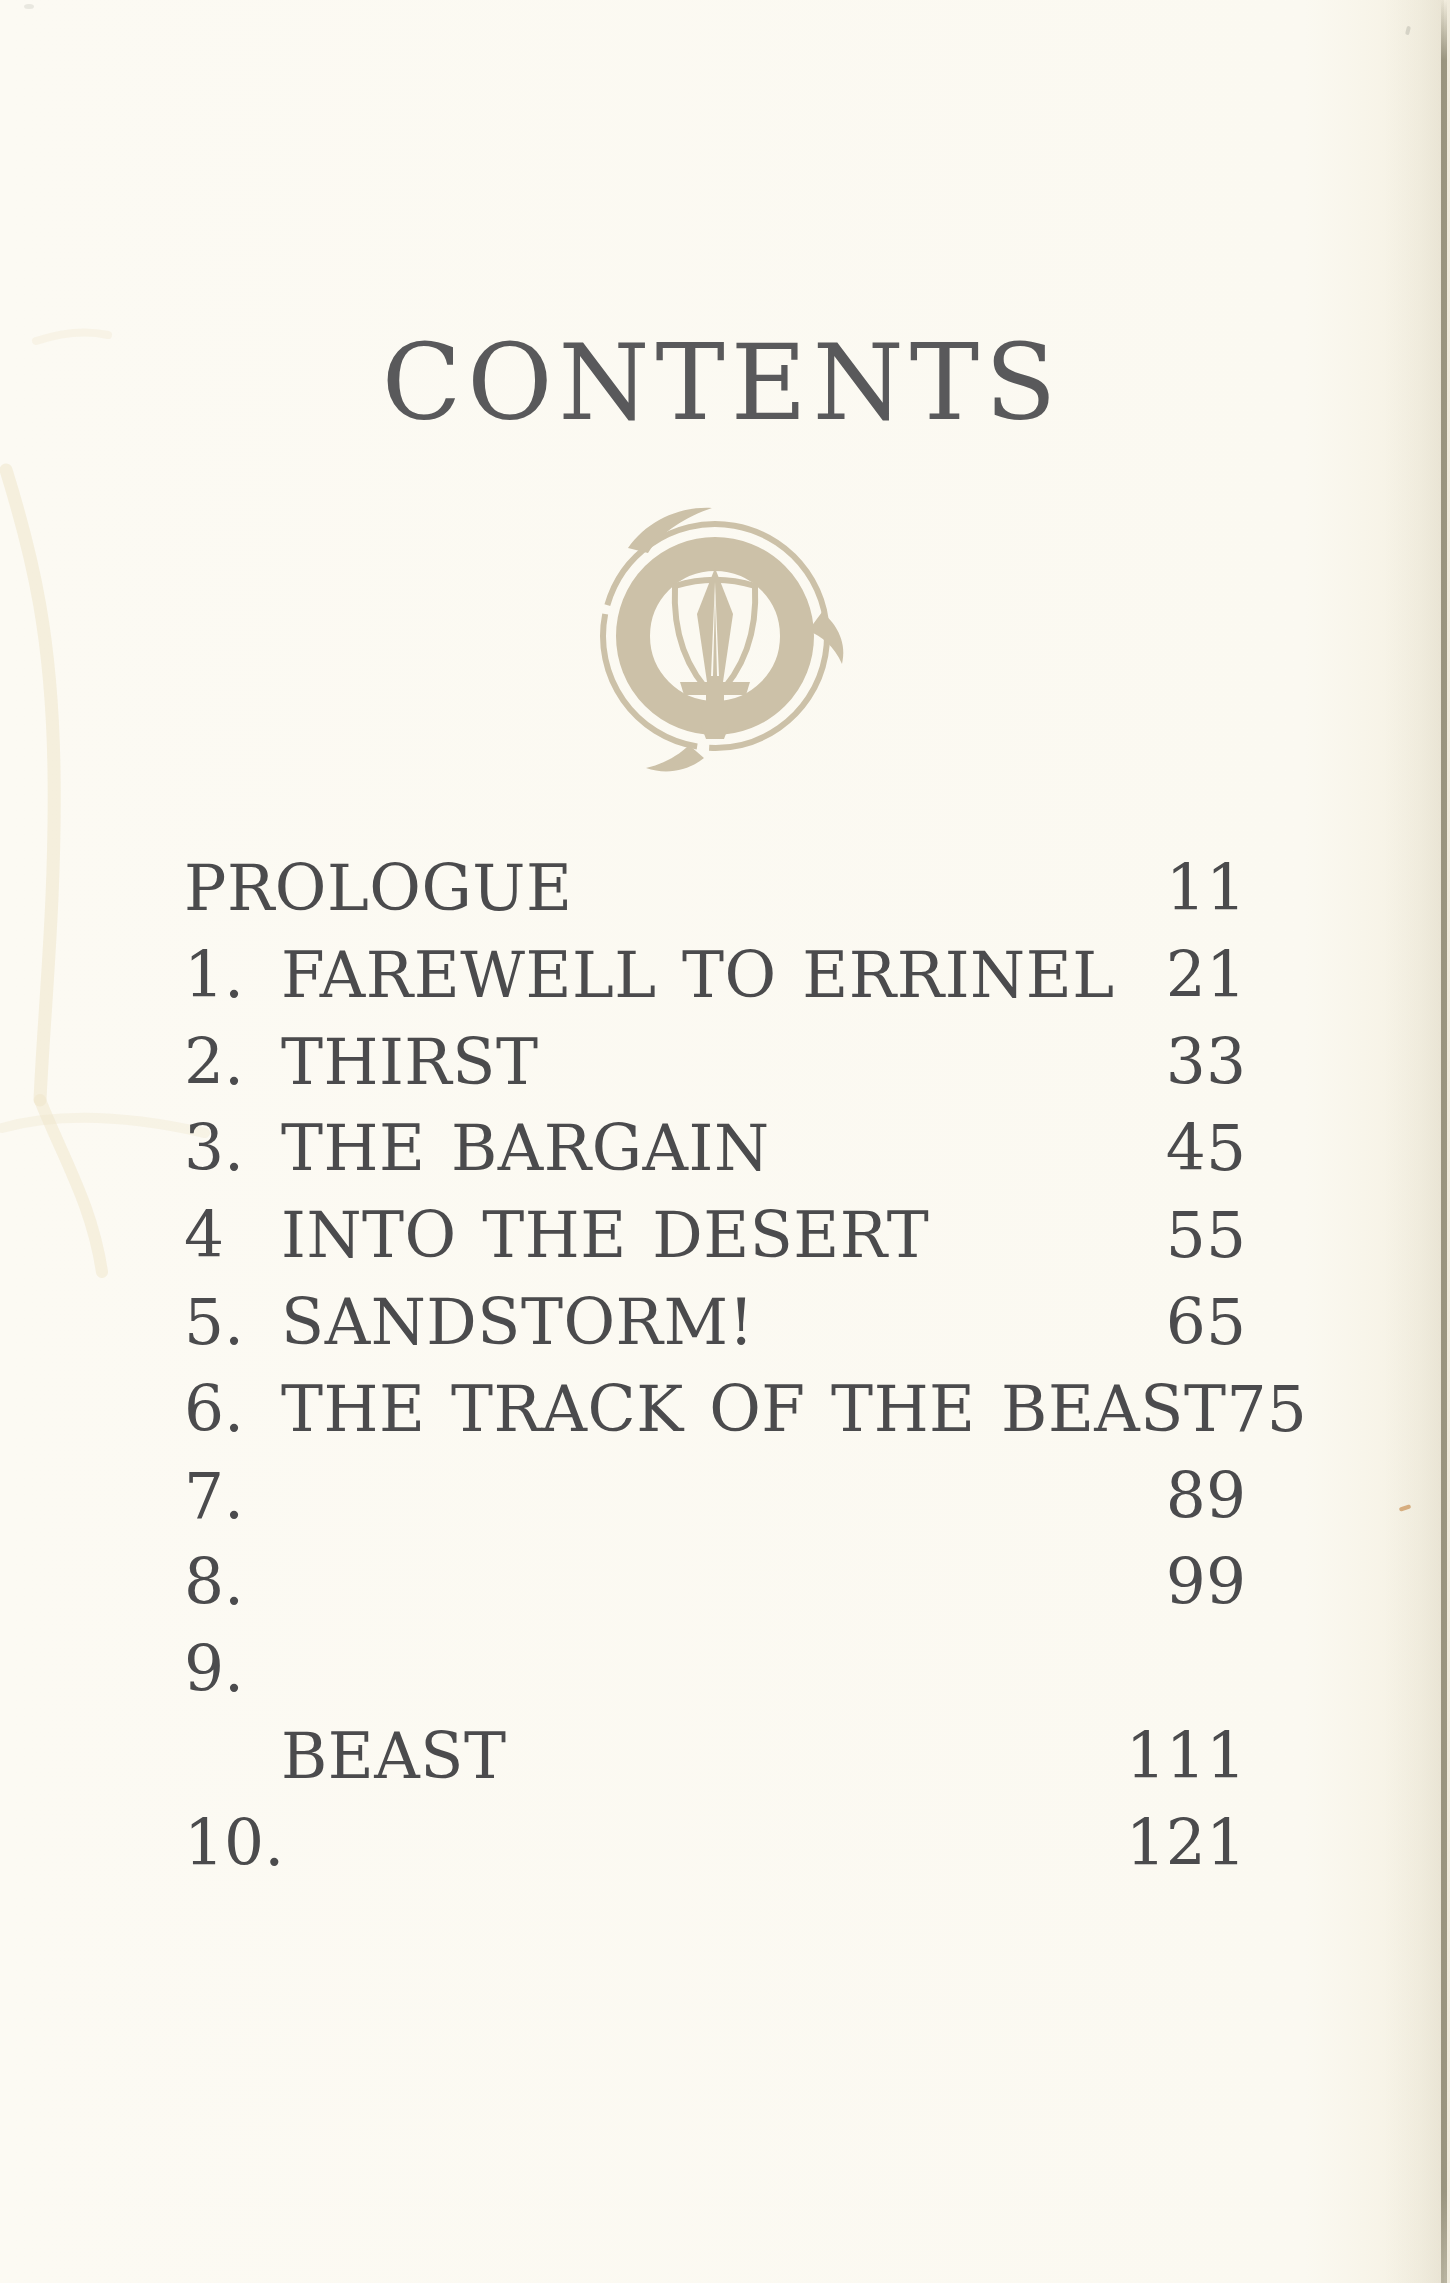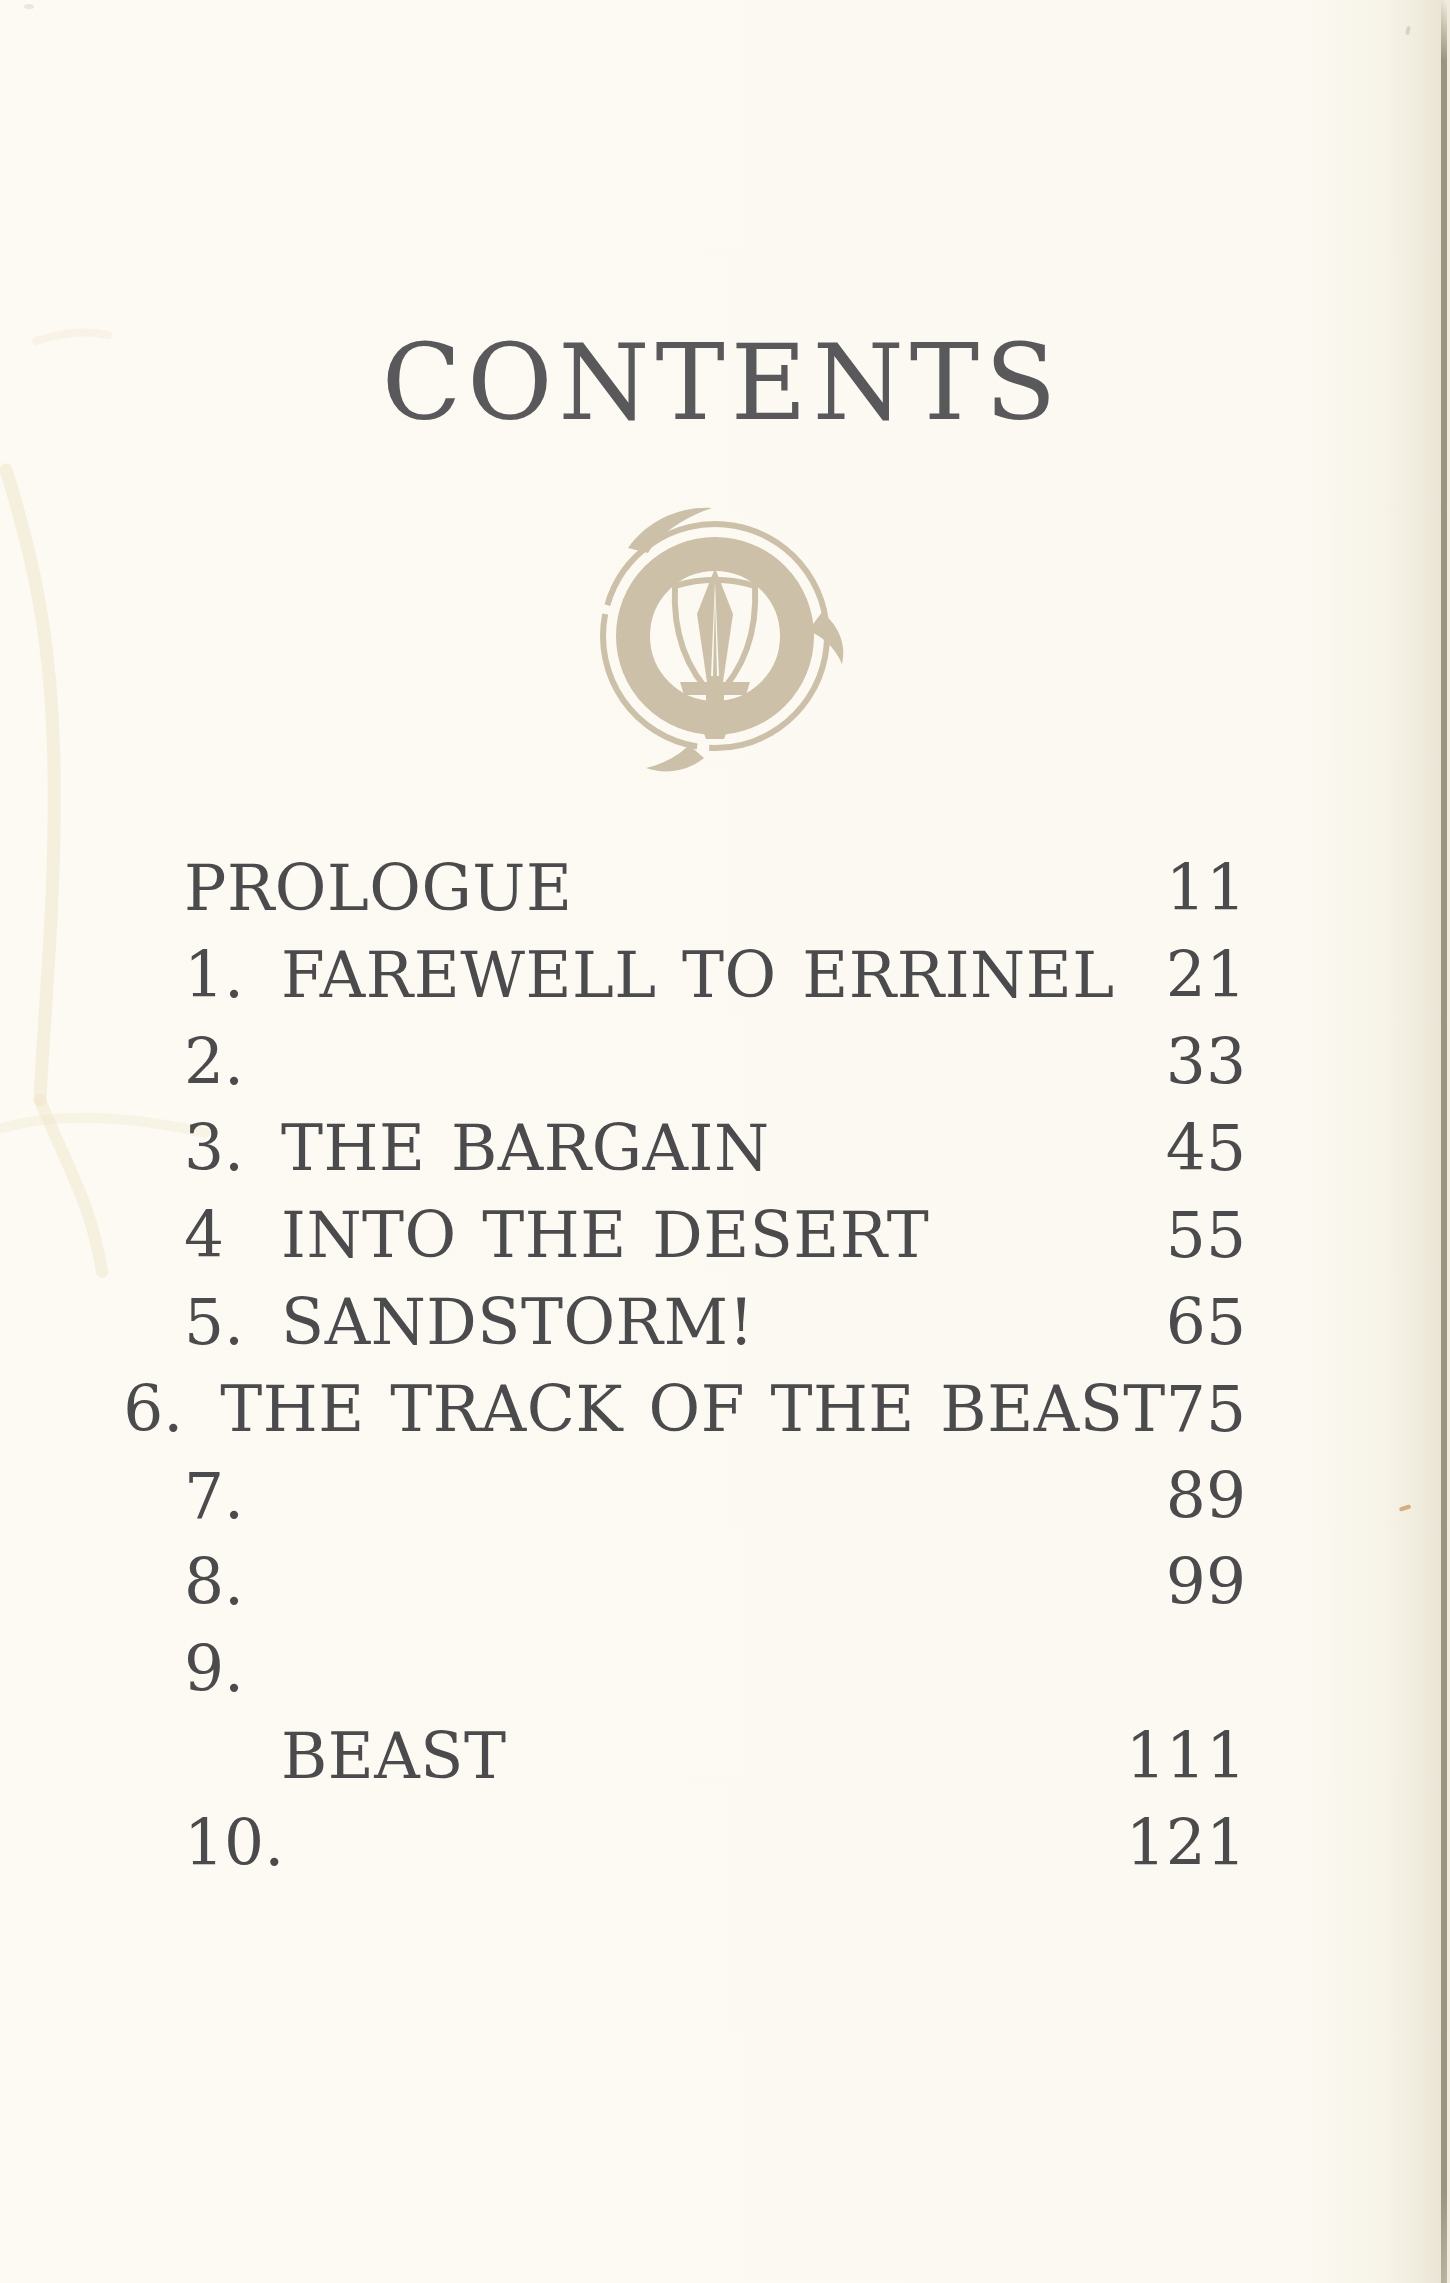--- a/index.html
+++ b/index.html
@@ -33,21 +33,20 @@
   }
   .emblem{position:absolute;left:570px;top:486px;}
   .toc{
     position:absolute;left:184px;top:846px;width:1062px;
     font-size:63px;color:#4b4b4d;
   }
   .toc-row{
     display:flex;align-items:baseline;
     height:86.8px;line-height:86.8px;
     white-space:nowrap;
-    justify-content:flex-end;
   }
   .toc-num{flex:0 0 97px;}
   .toc-row.flush .toc-num{flex:0 0 0px;overflow:hidden;}
   .toc-title{letter-spacing:.5px;word-spacing:5px;}
   .toc-page{margin-left:auto;text-align:right;}
 </style>
 </head>
 <body>
 
 <div class="page">
@@ -96,20 +95,21 @@
         <span class="toc-title">PROLOGUE</span>
         <span class="toc-page">11</span>
       </div>
       <div class="toc-row">
         <span class="toc-num">1.</span>
         <span class="toc-title">FAREWELL TO ERRINEL</span>
         <span class="toc-page">21</span>
       </div>
       <div class="toc-row">
         <span class="toc-num">2.</span>
+        <span class="toc-title">THIRST</span>
         <span class="toc-page">33</span>
       </div>
       <div class="toc-row">
         <span class="toc-num">3.</span>
         <span class="toc-title">THE BARGAIN</span>
         <span class="toc-page">45</span>
       </div>
       <div class="toc-row">
         <span class="toc-num">4</span>
         <span class="toc-title">INTO THE DESERT</span>

